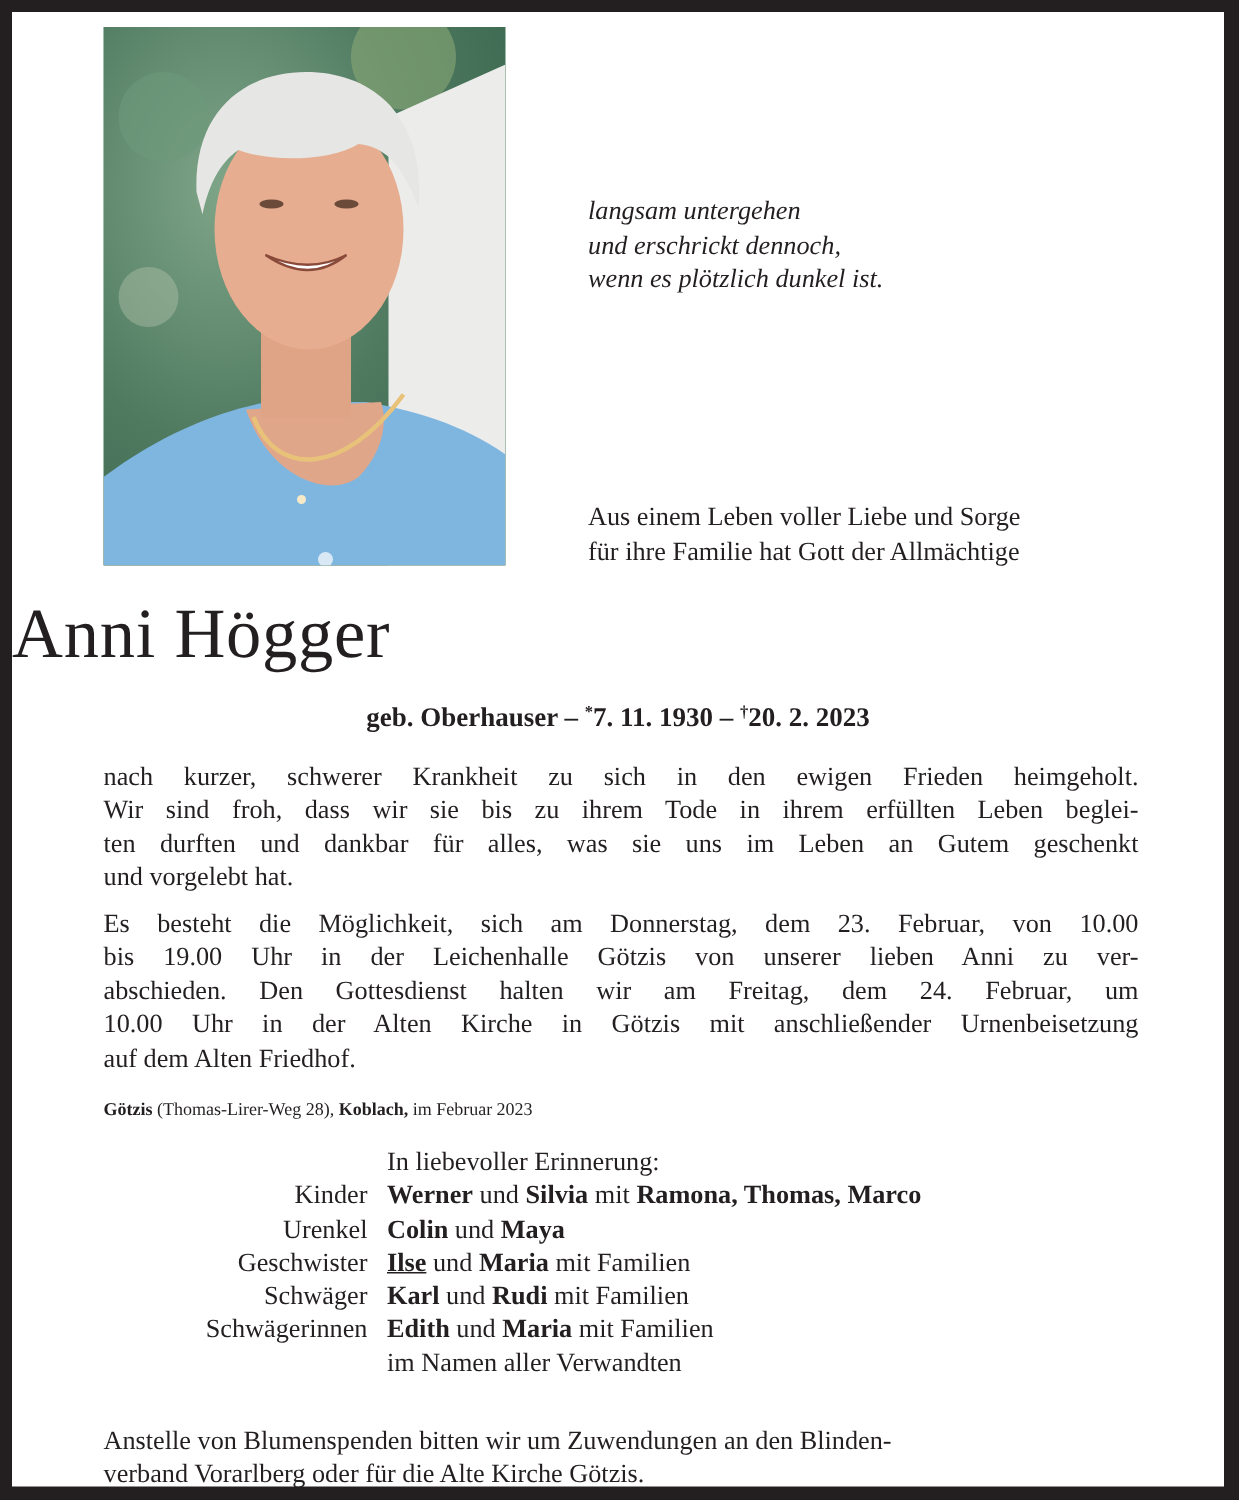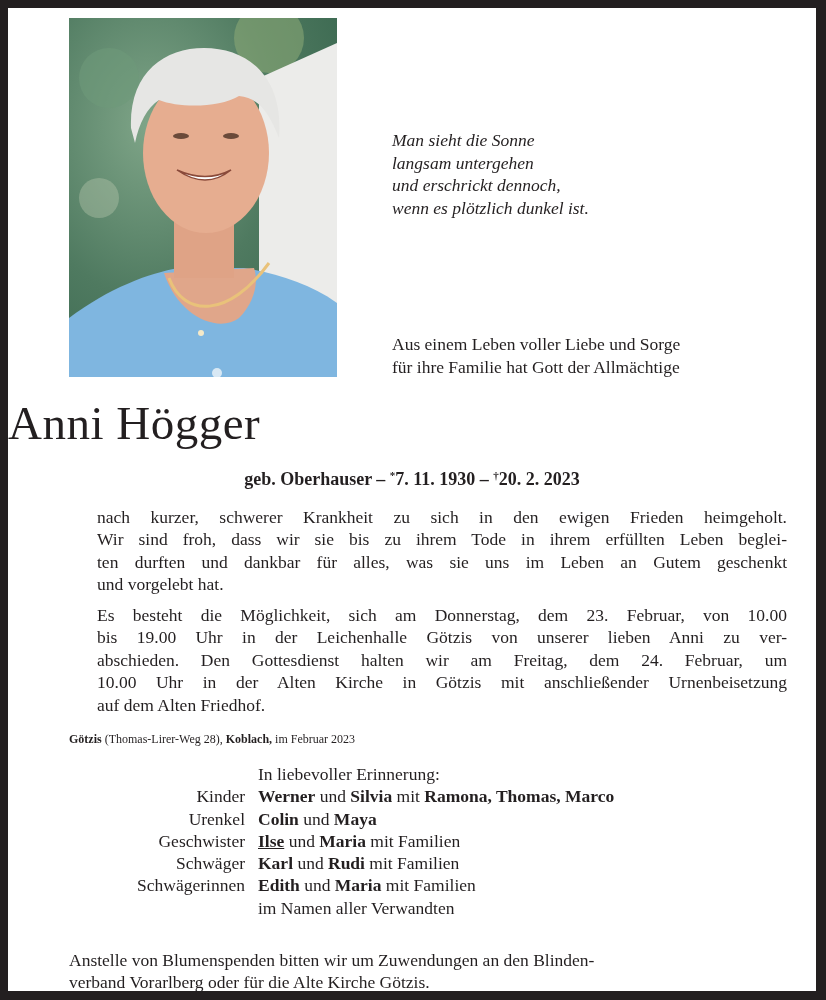--- a/index.html
+++ b/index.html
@@ -58,21 +58,20 @@
     line-height: 24px;
     white-space: nowrap;
   }
   .subline sup { font-size: 11px; vertical-align: 6px; font-weight: bold; }
   .body-text {
     position: absolute;
     left: 61px; width: 690px;
     font-size: 17.5px;
     line-height: 22.4px;
     text-align: justify;
-    margin-left: 28px;
   }
   .p1 { top: 498px; }
   .p2 { top: 596px; }
   .body-text div { white-space: nowrap; text-align-last: justify; }
   .body-text div.last { text-align-last: left; }
   .place {
     position: absolute;
     left: 61px; top: 720px;
     font-size: 12px; line-height: 22.4px;
     white-space: nowrap;
@@ -120,21 +119,20 @@
       <path d="M108,152 Q137,165 162,152 Q137,172 108,152 Z" fill="#ffffff" stroke="#8a4a3a" stroke-width="1.5"></path>
       <ellipse cx="112" cy="118" rx="8" ry="3" fill="#6b4a3a"></ellipse>
       <ellipse cx="162" cy="118" rx="8" ry="3" fill="#6b4a3a"></ellipse>
       <path d="M100,260 C115,300 160,300 200,245" fill="none" stroke="#e9c27a" stroke-width="3"></path>
       <circle cx="132" cy="315" r="3" fill="#f5e9c8"></circle>
       <circle cx="148" cy="355" r="5" fill="#d8e8f4"></circle>
     </svg>
   </div>
 
   <div class="quote">
-    <div>Man sieht die Sonne</div>
     <div>langsam untergehen</div>
     <div>und erschrickt dennoch,</div>
     <div>wenn es plötzlich dunkel ist.</div>
   </div>
 
   <div class="intro">
     <div>Aus einem Leben voller Liebe und Sorge</div>
     <div>für ihre Familie hat Gott der Allmächtige</div>
   </div>
 

